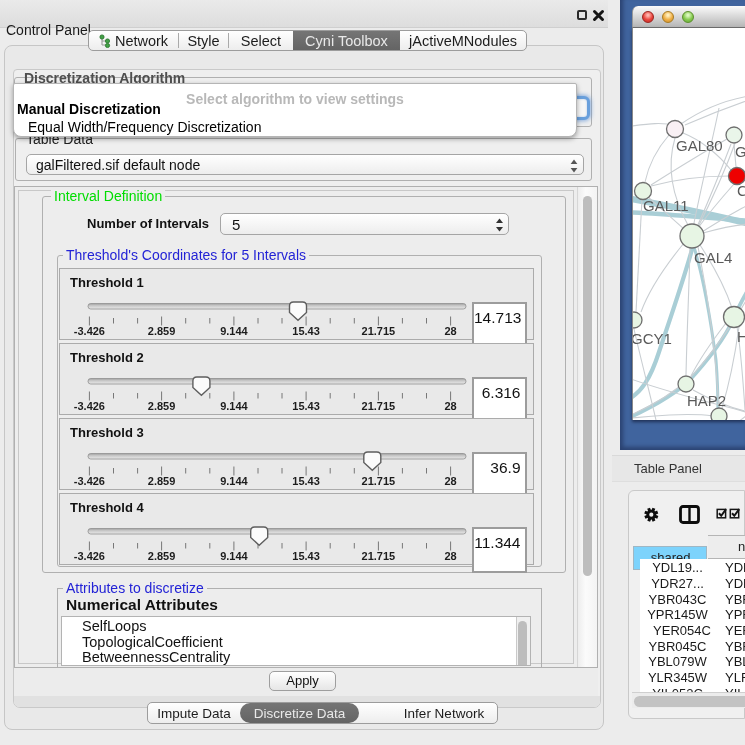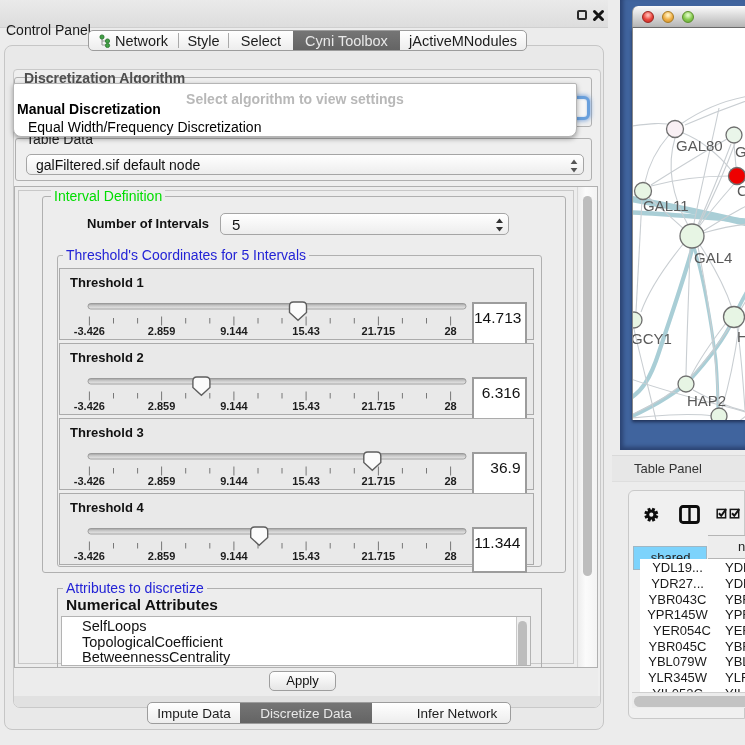--- a/index.html
+++ b/index.html
@@ -242,21 +242,21 @@
   <div style="padding:2px 0 0 20px;font-size:14.5px;line-height:15.5px;color:#111;">SelfLoops<br>TopologicalCoefficient<br>BetweennessCentrality</div>
   <div class="abs" style="right:0;top:0;width:14px;height:50px;background:#f0f0f0;border-left:1px solid #c9c9c9;"></div>
   <div class="abs" style="right:3px;top:4px;width:9px;height:46px;border-radius:5px 5px 0 0;background:#bdbdbd;"></div>
 </div>
 
 <div class="abs" style="left:14px;top:668px;width:584px;height:28px;background:#ececec;"></div>
 <div class="abs" style="left:269px;top:671px;width:67px;height:20px;border:1px solid #9e9e9e;border-radius:5px;background:linear-gradient(#ffffff,#e6e6e6);text-align:center;line-height:18px;font-size:13px;color:#111;">Apply</div>
 
 <div class="abs" style="left:147px;top:702px;height:22px;display:flex;border:1px solid #9c9c9c;border-radius:5px;overflow:hidden;background:linear-gradient(#ffffff,#ededed);font-size:13.5px;">
   <div class="seg" style="width:92px;">Impute Data</div>
-  <div class="seg" style="width:132px;background:linear-gradient(#757575,#646464);color:#e9e9e9;">Discretize Data</div>
+  <div class="seg" style="width:119px;background:linear-gradient(#757575,#646464);color:#e9e9e9;border-radius:10px;">Discretize Data</div>
   <div class="seg" style="width:106px;margin-left:32px;">Infer Network</div>
 </div>
 
 <div class="abs" style="left:13px;top:83px;width:564px;height:54px;background:#ffffff;border:1px solid #b5b5b5;border-radius:2px 2px 8px 8px;box-shadow:0 2px 5px rgba(0,0,0,0.35);">
   <div style="height:17px;line-height:30px;overflow:visible;text-align:center;font-size:14px;font-weight:bold;color:#b8b8b8;">Select algorithm to view settings</div>
   <div style="height:16.5px;line-height:17px;padding-left:3px;font-size:14px;font-weight:bold;color:#000;">Manual Discretization</div>
   <div style="height:18px;line-height:18px;padding-left:14px;font-size:14px;color:#000;">Equal Width/Frequency Discretization</div>
 </div>
 
 <div class="abs" style="left:620px;top:0;width:125px;height:450px;background:#40649e;box-shadow:inset 3px -3px 4px rgba(0,0,30,0.35);"></div>

